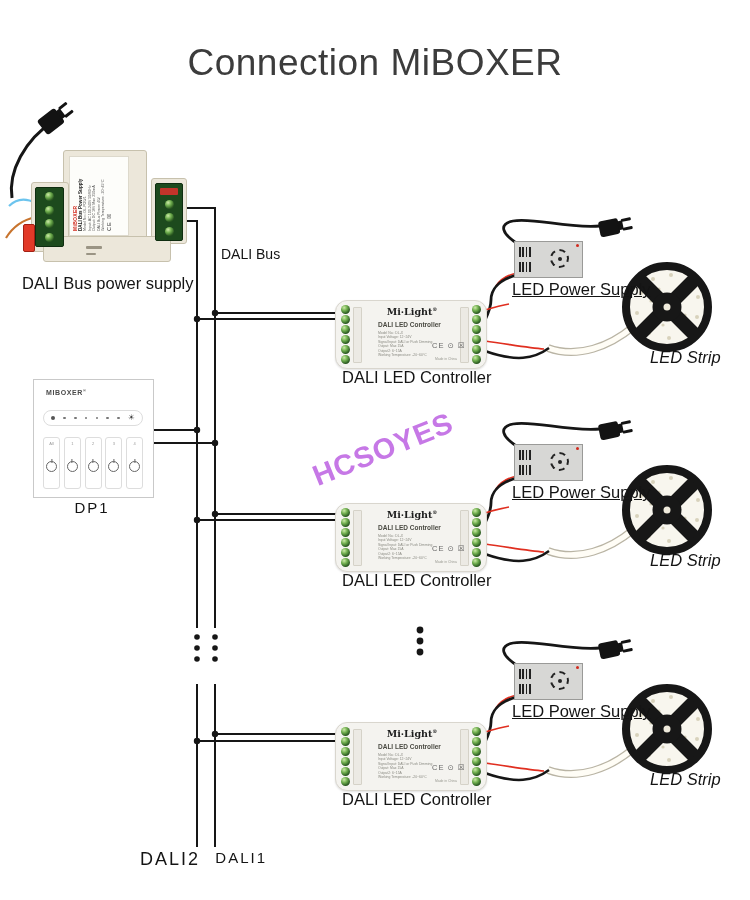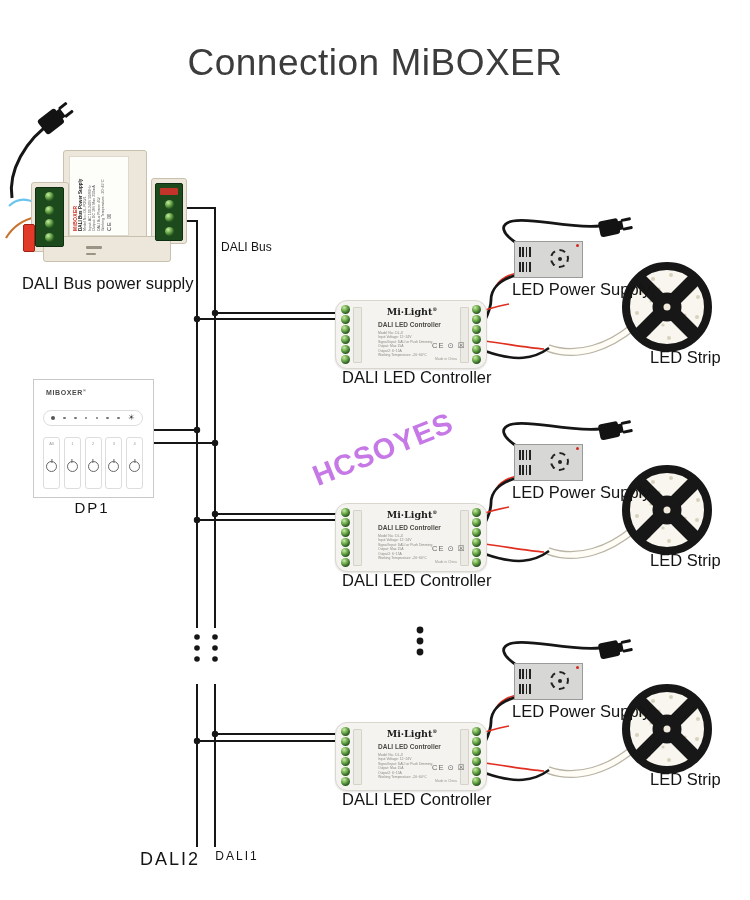--- a/index.html
+++ b/index.html
@@ -94,29 +94,29 @@
   .vents{position:absolute;left:4px;width:14px;height:10px;
     background:repeating-linear-gradient(90deg,#222 0 1.5px,transparent 1.5px 3.5px);}
   .vent-top{top:5px;} .vent-bot{top:20px;}
   .fan{position:absolute;right:13px;top:7px;width:19px;height:19px;border:2.5px dashed #222;
     border-radius:50%;box-sizing:border-box;}
   .fan::after{content:"";position:absolute;left:50%;top:50%;width:4px;height:4px;background:#222;
     border-radius:50%;transform:translate(-50%,-50%);}
   .psu-led{position:absolute;right:3px;top:2px;width:3px;height:3px;background:#d12a1e;
     border-radius:50%;}
 
-  .cap-psu{left:182px;top:64px;}
-  .cap-strip{left:320px;top:132px;}
+  .cap-psu{left:182px;top:64px;text-decoration:underline;}
+  .cap-strip{left:320px;top:132px;font-style:italic;}
   .cap-ctrl{left:12px;top:152px;}
 
   #cap-buspsu{left:22px;top:274px;}
-  #cap-dalibus{left:221px;top:240px;font-size:12px;}
+  #cap-dalibus{left:221px;top:246px;font-size:14px;}
   #cap-dp1{left:60px;top:499px;width:64px;text-align:center;font-size:15px;letter-spacing:2px;}
   #cap-dali2{left:140px;top:849px;width:60px;text-align:center;font-size:18px;letter-spacing:2px;}
-  #cap-dali1{left:207px;top:849px;width:60px;text-align:center;font-size:12px;letter-spacing:2px;}
+  #cap-dali1{left:207px;top:849px;width:60px;text-align:right;font-size:15px;letter-spacing:2px;}
 </style>
 </head>
 <body>
 
 <div id="stage">
 
   <svg id="wires-global" width="750" height="900" viewBox="0 0 750 900">
     <g stroke="#161616" stroke-width="2" fill="none">
       <path d="M176 208 H215 V628 M215 684 V847"></path>
       <path d="M177 221 H197 V628 M197 684 V847"></path>

